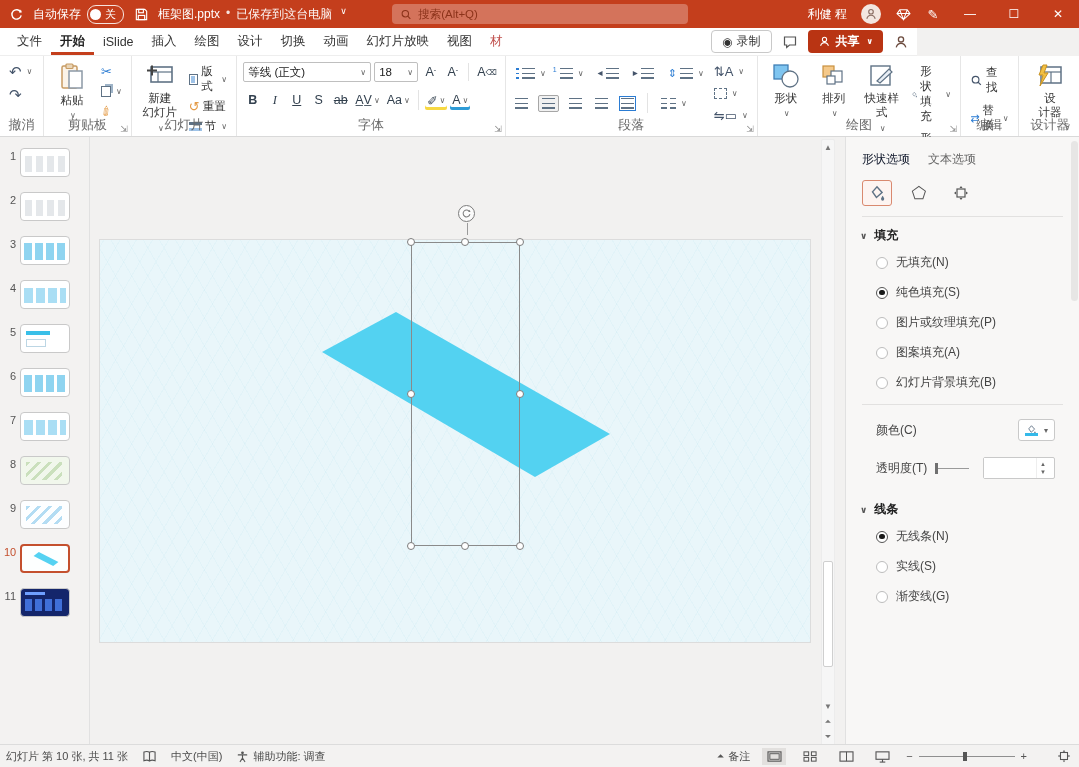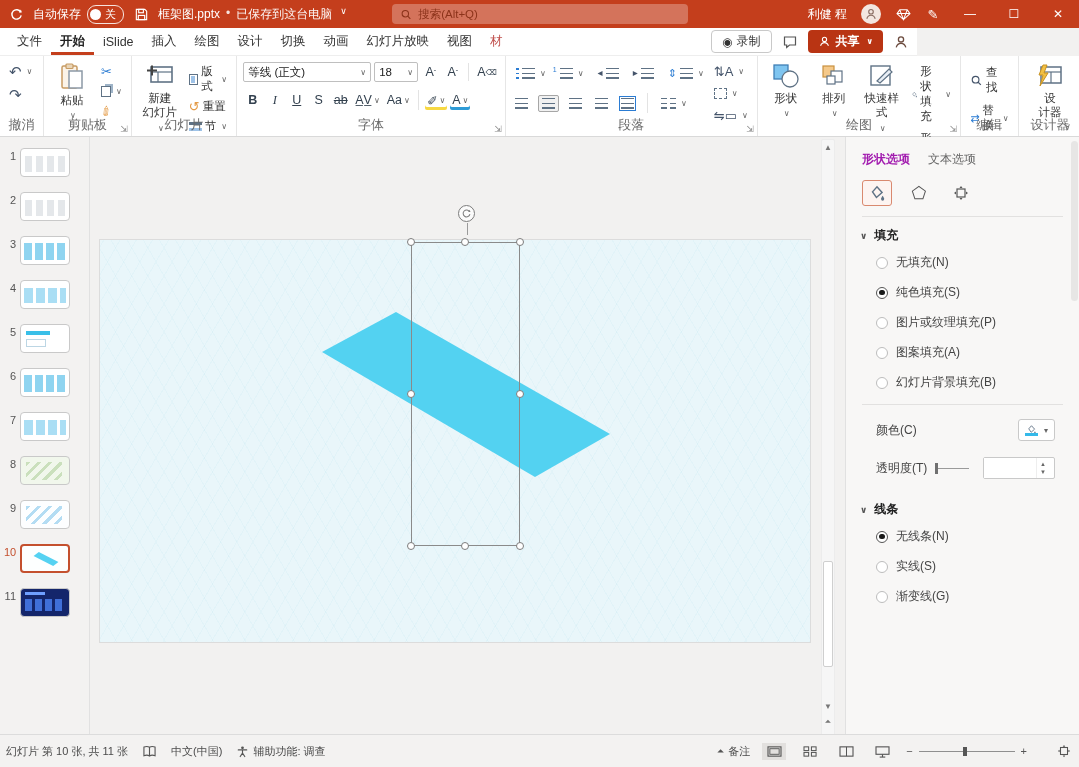--- a/index.html
+++ b/index.html
@@ -84,42 +84,42 @@
   .handle{position:absolute;width:8px;height:8px;border-radius:50%;background:#fff;border:1px solid #7c7c7c}
   .rot{position:absolute;left:368px;top:68px;width:17px;height:17px;border-radius:50%;border:1.6px solid #7c7c7c;color:#7c7c7c;font-size:11px;display:flex;align-items:center;justify-content:center;background:#fbfbfb}
   .rot::after{content:"";position:absolute;left:8px;top:17px;width:1px;height:12px;background:#9a9a9a}
   .vscroll{position:absolute;right:3px;top:2px;bottom:2px;width:14px;background:#f6f6f6;border:1px solid #ececec;border-radius:2px}
   .varrow{position:absolute;left:0;width:12px;height:12px;color:#777;font-size:8px;display:flex;align-items:center;justify-content:center}
   .vthumb{position:absolute;left:1px;top:421px;width:10px;height:106px;background:#fff;border:1px solid #cfcfcf;border-radius:2px}
   
   .rightpanel{position:absolute;right:0;top:137px;width:234px;bottom:19px;background:#f8f7f6;border-left:1px solid #e1e1e1;padding:14px 0 0 16px;font-size:12px}
   .fp-tabs{display:flex;gap:18px;margin-bottom:12px}
   .fp-tab{color:#666}
-  .fp-tab.active{color:#a21caf;font-weight:bold}
+  .fp-tab.active{color:#0f172a;font-weight:normal}
   .fp-icons{display:flex;gap:12px;align-items:center;margin-bottom:10px}
   .fp-icon{width:30px;height:26px;display:inline-flex;align-items:center;justify-content:center;border:1px solid transparent;border-radius:3px;font-size:15px;color:#555}
   .fp-icon.sel{border-color:#d9896f;background:#fdf4f1}
   .fp-div{height:1px;background:#e2e1e0;margin:6px 16px 10px 0}
   .sect{display:flex;align-items:center;gap:7px;font-weight:bold;color:#222;margin:8px 0 10px -2px}
   .chev{font-size:9px;color:#555}
   .optrow{display:flex;align-items:center;gap:8px;margin:0 0 13px 14px;color:#444}
   .radio{width:12px;height:12px;border:1px solid #bdbdbd;border-radius:50%;background:#fff;position:relative;flex:none}
   .radio.on{border-color:#555}
   .radio.on::after{content:"";position:absolute;inset:2.2px;border-radius:50%;background:#1a1a1a}
   .kvrow{display:flex;align-items:center;margin:14px 24px 0 14px;color:#444}
   .colorbtn{margin-left:auto;display:flex;align-items:center;gap:4px;border:1px solid #c9c9c9;background:#fff;border-radius:3px;padding:2px 6px;height:22px}
   .bucket-bar{display:inline-block;width:13px;height:3px;background:#35b9e9;margin-top:-2px}
   .trans-track{flex:1;height:1px;background:#9a9a9a;margin:0 8px;position:relative;max-width:60px}
   .trans-thumb{position:absolute;left:0;top:-5px;width:3px;height:11px;background:#707070}
   .spin{display:flex;align-items:stretch;border:1px solid #c9c9c9;background:#fff;border-radius:2px;height:22px;width:72px;margin-left:6px}
   .spin input{border:none;outline:none;width:52px;font-size:11px;padding:0 4px}
   .spin .arrows{display:flex;flex-direction:column;justify-content:center;font-size:6px;color:#666;padding:0 3px;gap:2px;border-left:1px solid #eee}
   .rp-scroll{position:absolute;right:1px;top:4px;width:7px;height:160px;background:#e7e6e5;border-radius:4px}
   
-  .statusbar{position:absolute;left:0;bottom:0;width:1079px;height:33px;background:#f3f2f1;border-top:1px solid #dcdcdc;display:flex;align-items:center;font-size:11px;color:#4a4a4a;padding:0 6px;gap:14px}
+  .statusbar{position:absolute;left:0;bottom:0;width:1079px;height:23px;background:#f3f2f1;border-top:1px solid #dcdcdc;display:flex;align-items:center;font-size:11px;color:#4a4a4a;padding:0 6px;gap:14px}
   .sb-right{position:absolute;right:8px;display:flex;align-items:center;gap:12px}
   .viewbtn{width:24px;height:17px;display:inline-flex;align-items:center;justify-content:center;color:#555}
   .viewbtn.sel{background:#e2e0de}
   .zoomwrap{display:flex;align-items:center;gap:6px;color:#555}
   .ztrack{width:96px;height:1px;background:#8f8f8f;position:relative}
   .zthumb{position:absolute;left:44px;top:-4px;width:4px;height:9px;background:#555}
   svg.i{display:block}
 </style>
 </head>
 <body>

